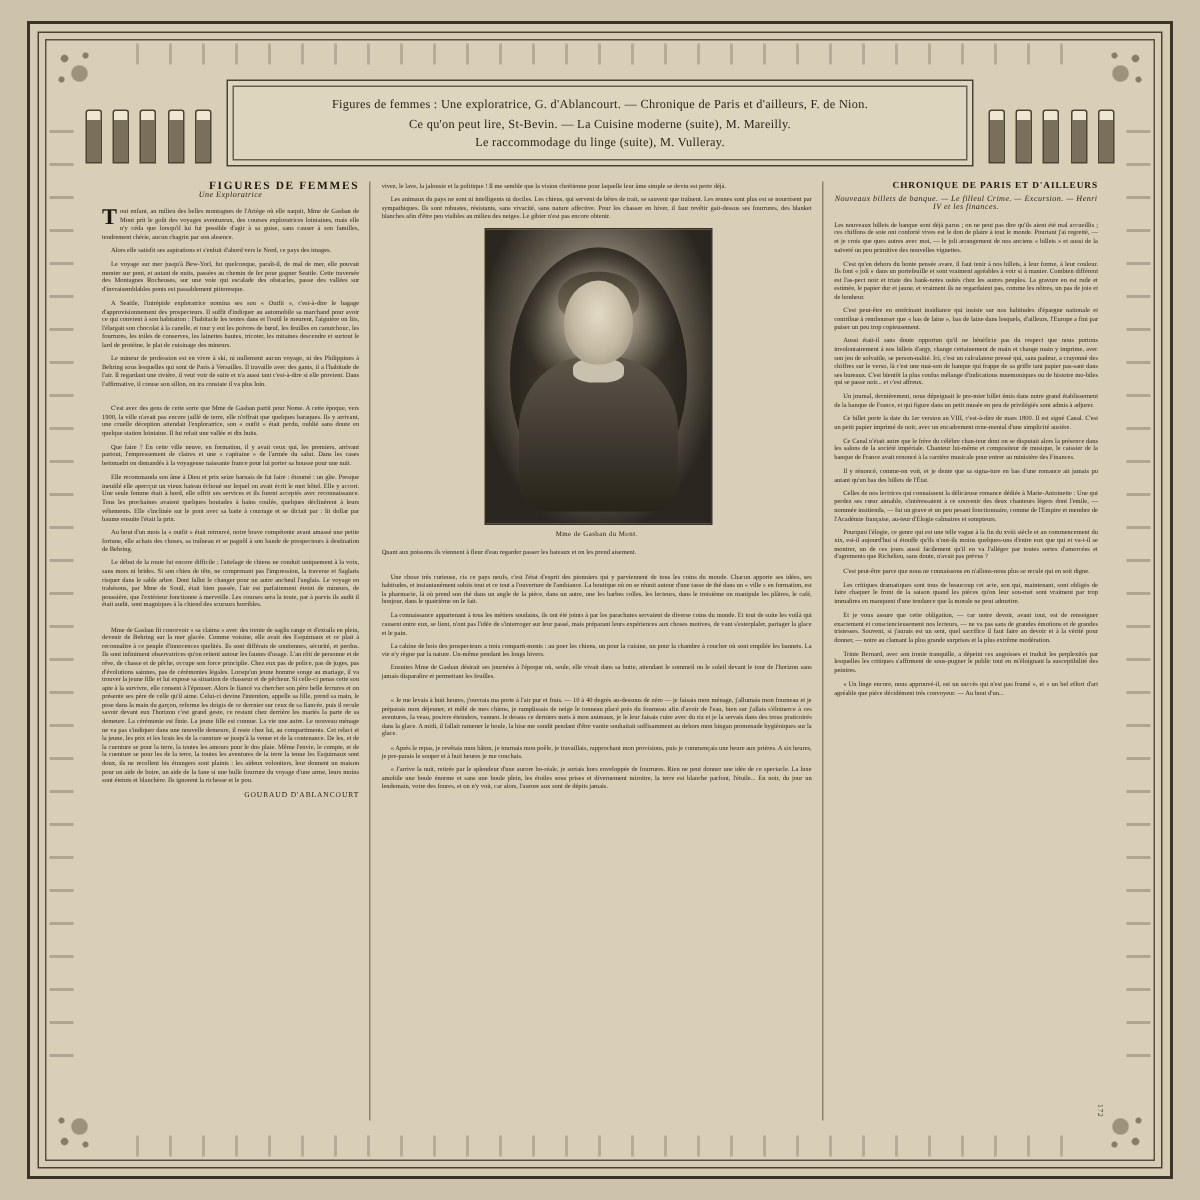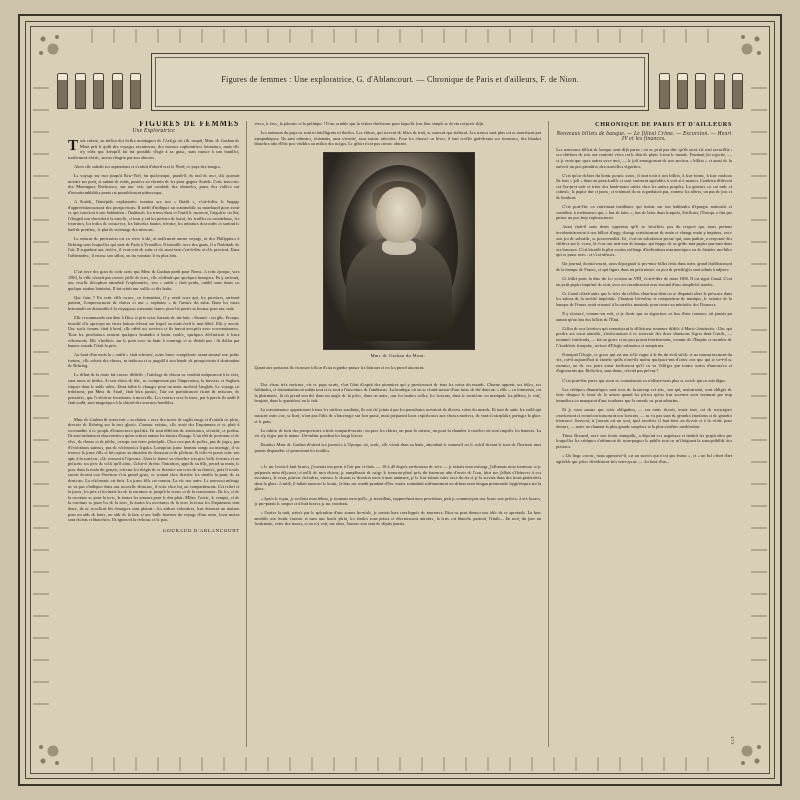--- a/index.html
+++ b/index.html
@@ -120,21 +120,21 @@
     height: 34px;
     background: linear-gradient(to bottom, #efe7d2 0 6px, #7a6f5b 6px 100%);
     border: 1px solid #4c4436;
     border-radius: 2px 2px 0 0;
   }
   .mast-box {
     flex: 1;
     border: 1px solid #4a4234;
     background: #ded5bf;
     margin: 4px 6px;
-    padding: 20px 8px 5px;
+    padding: 10px 8px 5px;
     box-sizing: border-box;
     text-align: center;
     position: relative;
   }
   .mast-box:before {
     content: "";
     position: absolute;
     left: 3px; right: 3px; top: 3px; bottom: 3px;
     border: 1px solid #6a6152;
     pointer-events: none;
@@ -308,20 +308,22 @@
         <div class="masthead">
           <div class="mast-orn">
             <span></span>
               <span></span>
               <span></span>
               <span></span>
               <span></span>
           </div>
           <div class="mast-box">
             <div class="mast-line">Figures de femmes : Une exploratrice, G. d'Ablancourt. — Chronique de Paris et d'ailleurs, F. de Nion.</div>
+            <div class="mast-line">Ce qu'on peut lire, St-Bevin. — La Cuisine moderne (suite), M. Mareilly.</div>
+            <div class="mast-line">Le raccommodage du linge (suite), M. Vulleray.</div>
           </div>
           <div class="mast-orn">
             <span></span>
               <span></span>
               <span></span>
               <span></span>
               <span></span>
           </div>
         </div>
 

